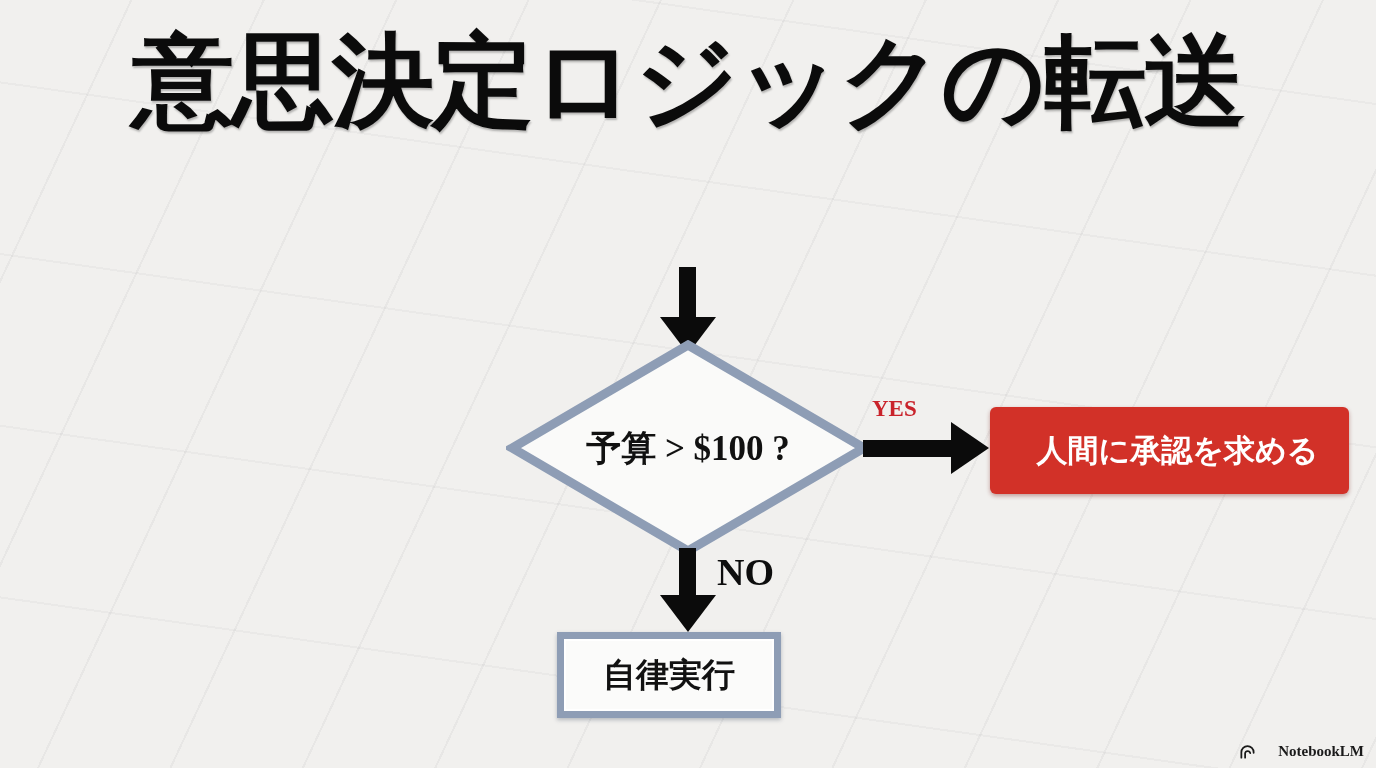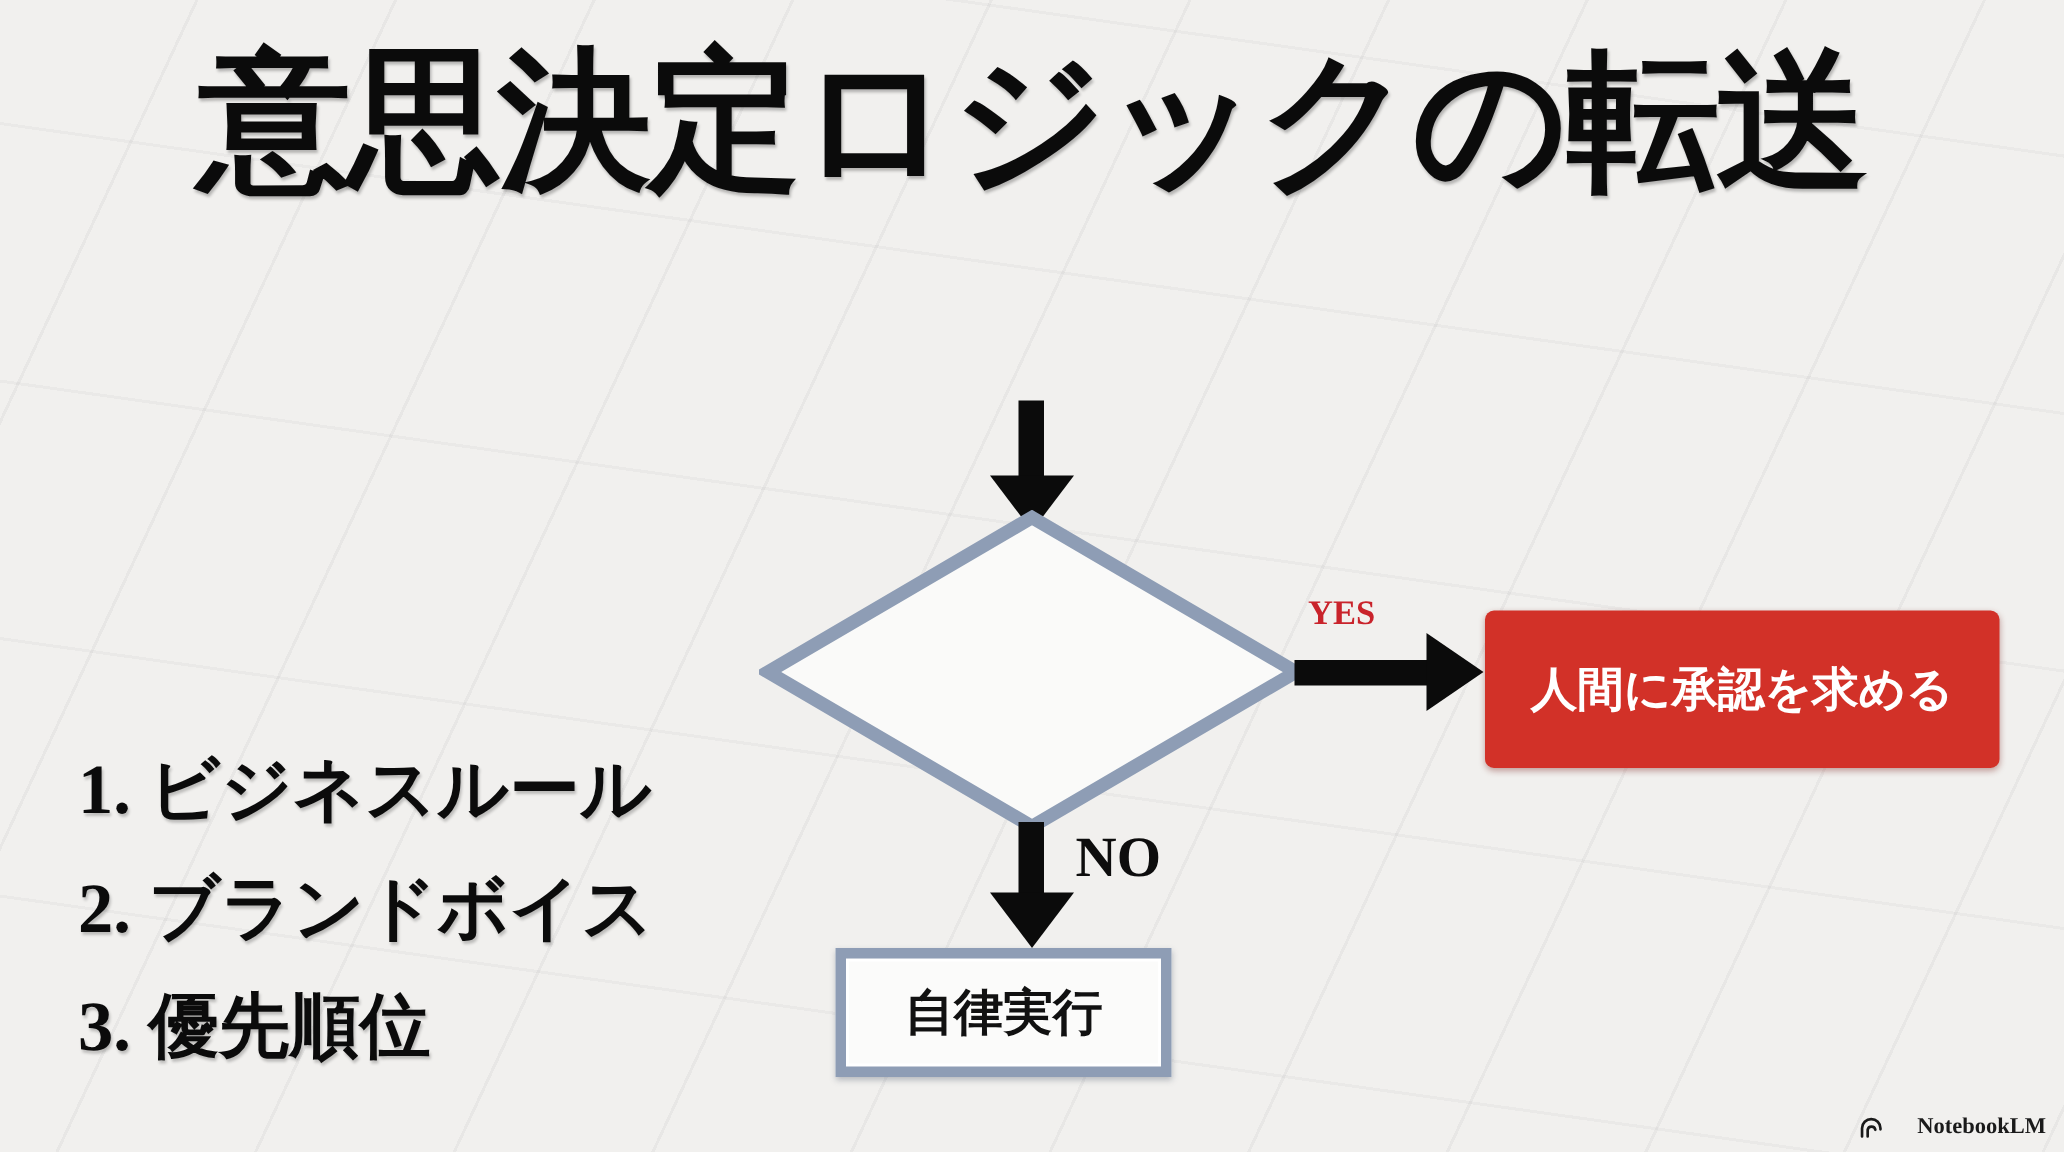--- a/index.html
+++ b/index.html
@@ -42,26 +42,26 @@
   .exec-box{left:557px; top:632px; width:224px; height:86px; font-size:33px;}
 
   .diamond-wrap{left:506px; top:340px; width:364px; height:216px;}
   .diamond-label{
     left:506px; top:340px; width:364px; height:216px;
     display:flex;align-items:center;justify-content:center;
     font-size:35px;font-weight:700;color:#111;
   }
 
   .red-box{
-    left:990px; top:407px; width:343px; height:105px;
+    left:990px; top:407px; width:343px; height:87px;
     background:#d23128;
     border-radius:6px;
     box-shadow:0 2px 4px rgba(120,30,25,0.4);
     display:flex;align-items:center;justify-content:center;
-    font-size:31px;font-weight:700;color:#ffffff;
+    font-size:31px;font-weight:700;color:#ffffff;padding-left:16px;
   }
 
   
   .yes-label{left:872px; top:396px; font-size:23px; font-weight:800; color:#c9232b;}
   .no-label{left:717px; top:550px; font-size:38px; font-weight:800; color:#0d0d0d;}
 
   
   .shaft-v{width:17px; background:#0b0b0b;}
   .head-down{
     width:0;height:0;
@@ -111,40 +111,38 @@
 
 
   <div class="abs shaft-v arrow1-shaft"></div>
   <div class="abs head-down arrow1-head"></div>
 
   <div class="abs diamond-wrap">
     <svg width="364" height="216" viewBox="0 0 364 216">
       <polygon points="182,5 358,108 182,211 6,108" fill="#fafaf9" stroke="#8e9db5" stroke-width="9" stroke-linejoin="miter"></polygon>
     </svg>
   </div>
+  <div class="abs diamond-label">
+    <span>予算 &gt; $100 ?</span>
+  </div>
 
   <div class="abs yes-label">YES</div>
   <div class="abs arrow-right-shaft"></div>
   <div class="abs arrow-right-head"></div>
   <div class="abs red-box">
     <span>人間に承認を求める</span>
   </div>
 
   <div class="abs no-label">NO</div>
   <div class="abs shaft-v arrow2-shaft"></div>
   <div class="abs head-down arrow2-head"></div>
   <div class="abs node-box exec-box">
     <span>自律実行</span>
   </div>
 
-  <div class="abs side-list">
-    <div>1. ビジネスルール</div>
-    <div>2. ブランドボイス</div>
-    <div>3. 優先順位</div>
-  </div>
 
   <div class="abs watermark">
     <span>
       <svg width="17" height="15" viewBox="0 0 24 22">
         <path d="M3 20 V12 A9 9 0 0 1 21 12 V13" fill="none" stroke="#1a1a1a" stroke-width="2.6" stroke-linecap="round"></path>
         <path d="M8.5 20 V13.5 A3.8 3.8 0 0 1 16 13.5" fill="none" stroke="#1a1a1a" stroke-width="2.6" stroke-linecap="round"></path>
       </svg>
     </span>
     <span>NotebookLM</span>
   </div>

